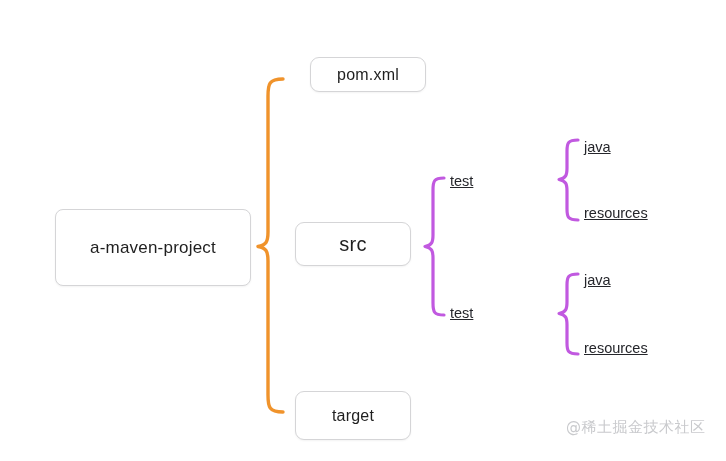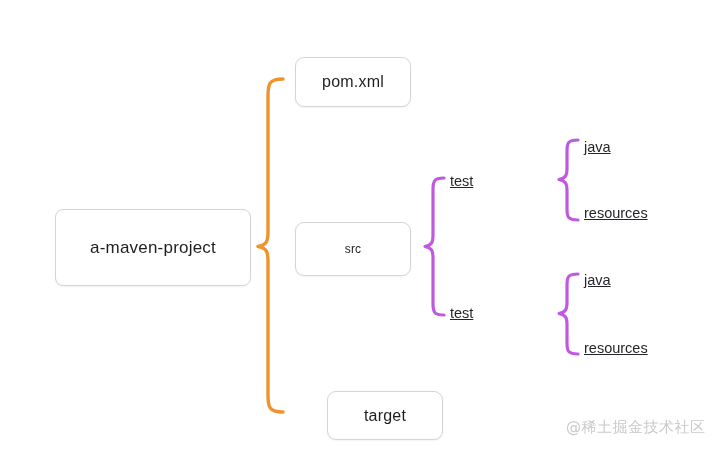--- a/index.html
+++ b/index.html
@@ -49,42 +49,41 @@
   .node-root {
     left: 55px;
     top: 209px;
     width: 196px;
     height: 77px;
     font-size: 17px;
     border-radius: 8px;
   }
 
   .node-pom {
-    left: 295px;
+    left: 310px;
     top: 57px;
     width: 116px;
-    height: 50px;
+    height: 35px;
     font-size: 16px;
   }
 
   .node-src {
     left: 295px;
     top: 222px;
     width: 116px;
-    height: 54px;
-    font-size: 12px;
+    height: 44px;
+    font-size: 20px;
   }
 
   .node-target {
     left: 295px;
     top: 391px;
     width: 116px;
     height: 49px;
     font-size: 16px;
-    margin-left: 32px;
   }
 
   .leaf-label {
     position: absolute;
     font-size: 14.5px;
     color: #25262b;
     white-space: nowrap;
     line-height: 1;
     text-decoration: underline;
   }

